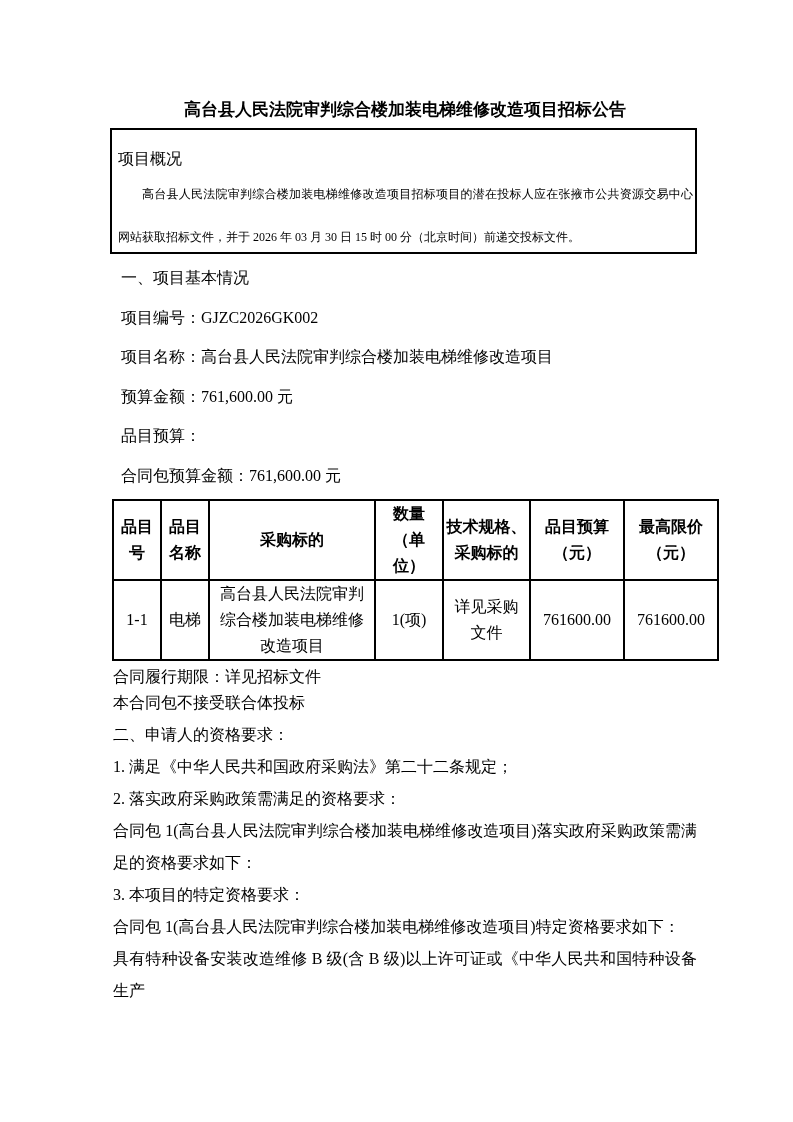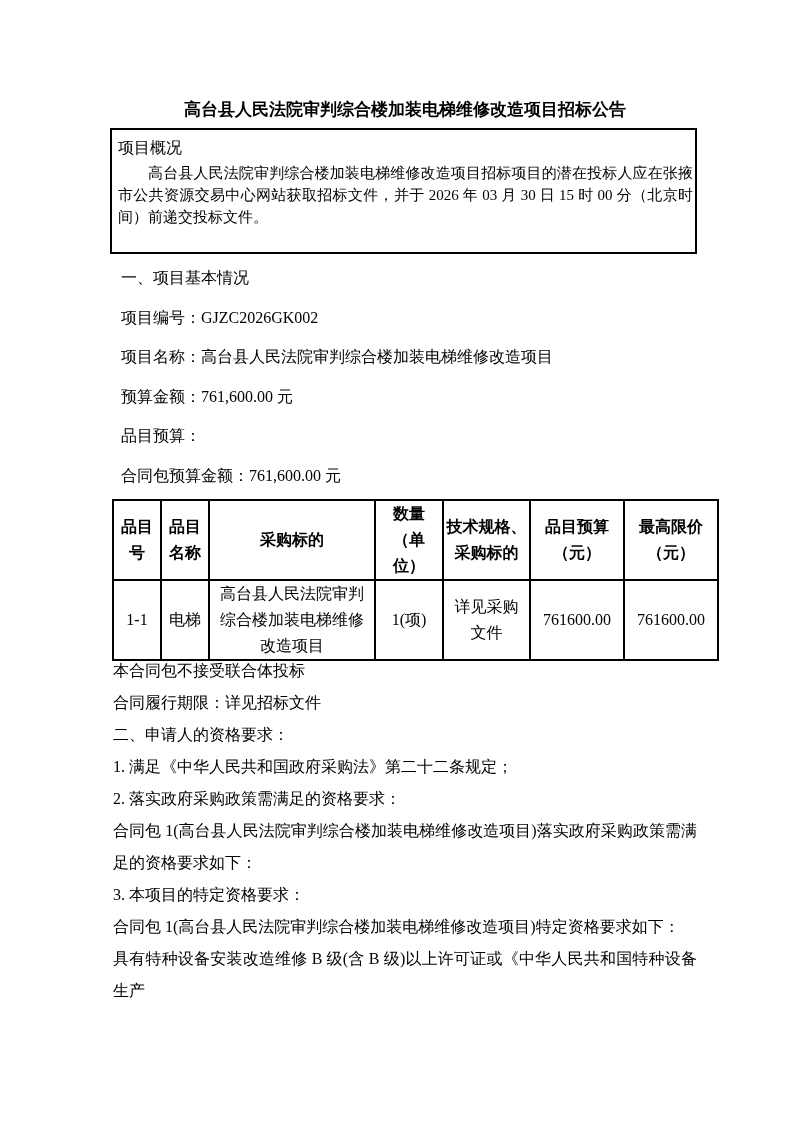--- a/index.html
+++ b/index.html
@@ -16,25 +16,25 @@
     font-family:"Liberation Sans","DejaVu Sans",sans-serif;
     font-weight:700;font-size:17px;line-height:26px;text-align:center;
     white-space:nowrap;
   }
 
   .overview-box{
     box-sizing:border-box;
     margin:5px 0 0 -3px;
     width:587px;height:126px;
     border:2px solid #000;
-    padding:4px 2px 0 6px;
+    padding:15px 2px 0 6px;
     overflow:hidden;
   }
   .ov-heading{margin:0;font-size:16px;line-height:28px;}
-  .ov-para{margin:0;font-size:15px;line-height:22px;text-indent:2em;text-align:justify;}
+  .ov-para{margin:0;font-size:12px;line-height:43px;text-indent:2em;text-align:justify;}
 
   .ln{margin:8px;font-size:16px;line-height:31.5px;}
   .ln2{margin:0;font-size:16px;line-height:32px;text-align:justify;}
   .ln2.first{margin-top:-6px;}
 
   table.items{
     border-collapse:collapse;table-layout:fixed;
     width:605px;margin-left:-1px;
     font-size:16px;
     padding-left:33px;
@@ -100,22 +100,22 @@
           <td>电梯</td>
           <td>高台县人民法院审判综合楼加装电梯维修改造项目</td>
           <td>1(项)</td>
           <td>详见采购文件</td>
           <td>761600.00</td>
           <td>761600.00</td>
         </tr>
       </tbody>
     </table>
 
+    <p class="ln2">合同履行期限：详见招标文件</p>
     <p class="ln2 first">本合同包不接受联合体投标</p>
-    <p class="ln2">合同履行期限：详见招标文件</p>
 
     <p class="ln2">二、申请人的资格要求：</p>
     <p class="ln2">1. 满足《中华人民共和国政府采购法》第二十二条规定；</p>
     <p class="ln2">2. 落实政府采购政策需满足的资格要求：</p>
     <p class="ln2">合同包 1(高台县人民法院审判综合楼加装电梯维修改造项目)落实政府采购政策需满足的资格要求如下：</p>
     <p class="ln2">3. 本项目的特定资格要求：</p>
     <p class="ln2">合同包 1(高台县人民法院审判综合楼加装电梯维修改造项目)特定资格要求如下：</p>
     <p class="ln2">具有特种设备安装改造维修 B 级(含 B 级)以上许可证或《中华人民共和国特种设备生产</p>
 
   </div>

